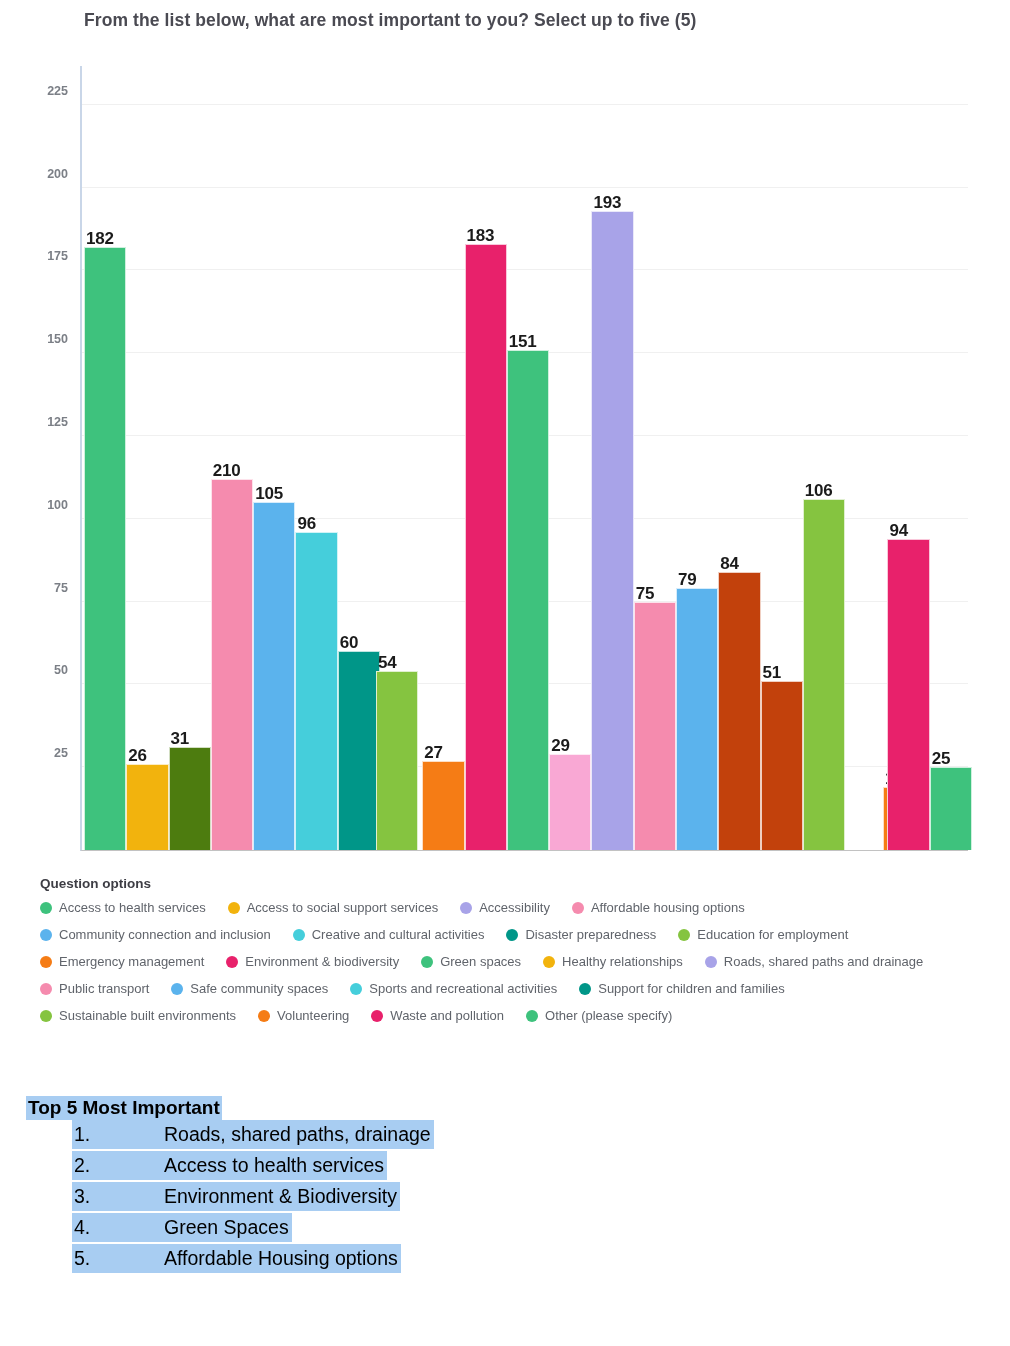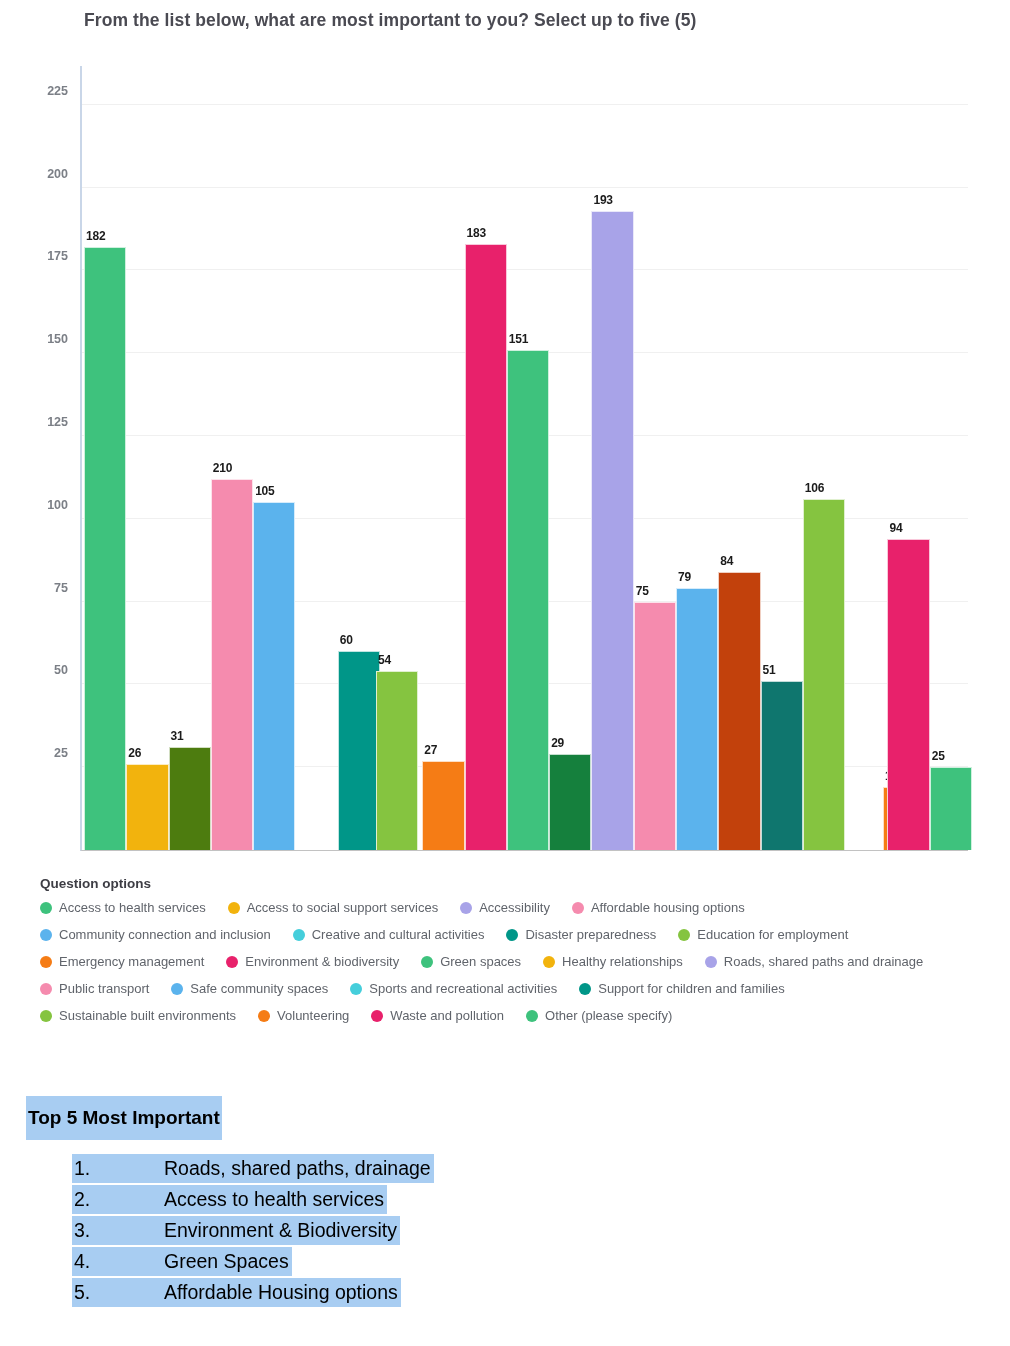--- a/index.html
+++ b/index.html
@@ -70,21 +70,21 @@
     position: absolute;
     bottom: 0;
     border-top: 1px solid rgba(255,255,255,0.75);
     border-left: 1px solid rgba(255,255,255,0.75);
     border-right: 1px solid rgba(255,255,255,0.75);
   }
   .bar-label {
     position: absolute;
     left: 1px;
     top: -19px;
-    font-size: 12px;
+    font-size: 17px;
     font-weight: bold;
     color: #1b1b1b;
     white-space: nowrap;
     letter-spacing: -0.2px;
   }
 
   
   #legend {
     position: absolute;
     left: 40px; top: 876px;
@@ -125,22 +125,21 @@
     position: absolute;
     left: 26px; top: 1096px;
     width: 560px;
   }
   #top5-heading {
     display: inline-block;
     font-size: 19px;
     font-weight: bold;
     color: #000;
     background: #a8cdf2;
-    padding: 11px 2px;
-    margin-bottom: 14px;
+    padding: 1px 2px;
   }
   .top5-row {
     display: flex;
     margin-left: 46px;
     margin-bottom: 2px;
     height: 29px;
     align-items: center;
   }
   .top5-num {
     display: inline-block;
@@ -203,51 +202,54 @@
           </div>
           <div class="bar" style="left: 84.5714px; width: 42.2857px; height: 102.679px; background: #4d7c0f;">
             <div class="bar-label">31</div>
           </div>
           <div class="bar" style="left: 126.857px; width: 42.2857px; height: 370.97px; background: rgb(245, 139, 174);">
             <div class="bar-label">210</div>
           </div>
           <div class="bar" style="left: 169.143px; width: 42.2857px; height: 347.785px; background: rgb(91, 179, 237);">
             <div class="bar-label">105</div>
           </div>
+          <div class="bar" style="left: 211.429px; width: 42.2857px; height: 317.975px; background: rgb(69, 206, 219);">
+            <div class="bar-label">96</div>
+          </div>
           <div class="bar" style="left: 253.714px; width: 42.2857px; height: 198.734px; background: rgb(0, 150, 136);">
             <div class="bar-label">60</div>
           </div>
           <div class="bar" style="left: 292px; width: 42.2857px; height: 178.861px; background: rgb(133, 196, 64);">
             <div class="bar-label">54</div>
           </div>
           <div class="bar" style="left: 338.286px; width: 42.2857px; height: 89.4304px; background: rgb(245, 124, 21);">
             <div class="bar-label">27</div>
           </div>
           <div class="bar" style="left: 380.571px; width: 42.2857px; height: 606.139px; background: rgb(232, 33, 107);">
             <div class="bar-label">183</div>
           </div>
           <div class="bar" style="left: 422.857px; width: 42.2857px; height: 500.148px; background: rgb(62, 194, 125);">
             <div class="bar-label">151</div>
           </div>
-          <div class="bar" style="left: 465.143px; width: 42.2857px; height: 96.0549px; background: #15803d; text-align: right;">
+          <div class="bar" style="left: 465.143px; width: 42.2857px; height: 96.0549px; background: #f9a8d4; text-align: right;">
             <div class="bar-label">29</div>
           </div>
           <div class="bar" style="left: 507.429px; width: 42.2857px; height: 639.262px; background: rgb(168, 163, 232);">
             <div class="bar-label">193</div>
           </div>
           <div class="bar" style="left: 549.714px; width: 42.2857px; height: 248.418px; background: rgb(245, 139, 174);">
             <div class="bar-label">75</div>
           </div>
           <div class="bar" style="left: 592px; width: 42.2857px; height: 261.667px; background: rgb(91, 179, 237);">
             <div class="bar-label">79</div>
           </div>
           <div class="bar" style="left: 634.286px; width: 42.2857px; height: 278.228px; background: #c2410c;">
             <div class="bar-label">84</div>
           </div>
-          <div class="bar" style="left: 676.571px; width: 42.2857px; height: 168.924px; background: #0f766e;">
+          <div class="bar" style="left: 676.571px; width: 42.2857px; height: 168.924px; background: #c2410c;">
             <div class="bar-label">51</div>
           </div>
           <div class="bar" style="left: 718.857px; width: 42.2857px; height: 351.097px; background: rgb(133, 196, 64);">
             <div class="bar-label">106</div>
           </div>
           <div class="bar" style="left: 799px; width: 42.2857px; height: 62.9325px; background: rgb(245, 124, 21);">
             <div class="bar-label">19</div>
           </div>
           <div class="bar" style="left: 803.429px; width: 42.2857px; height: 311.35px; background: rgb(232, 33, 107);">
             <div class="bar-label">94</div>

